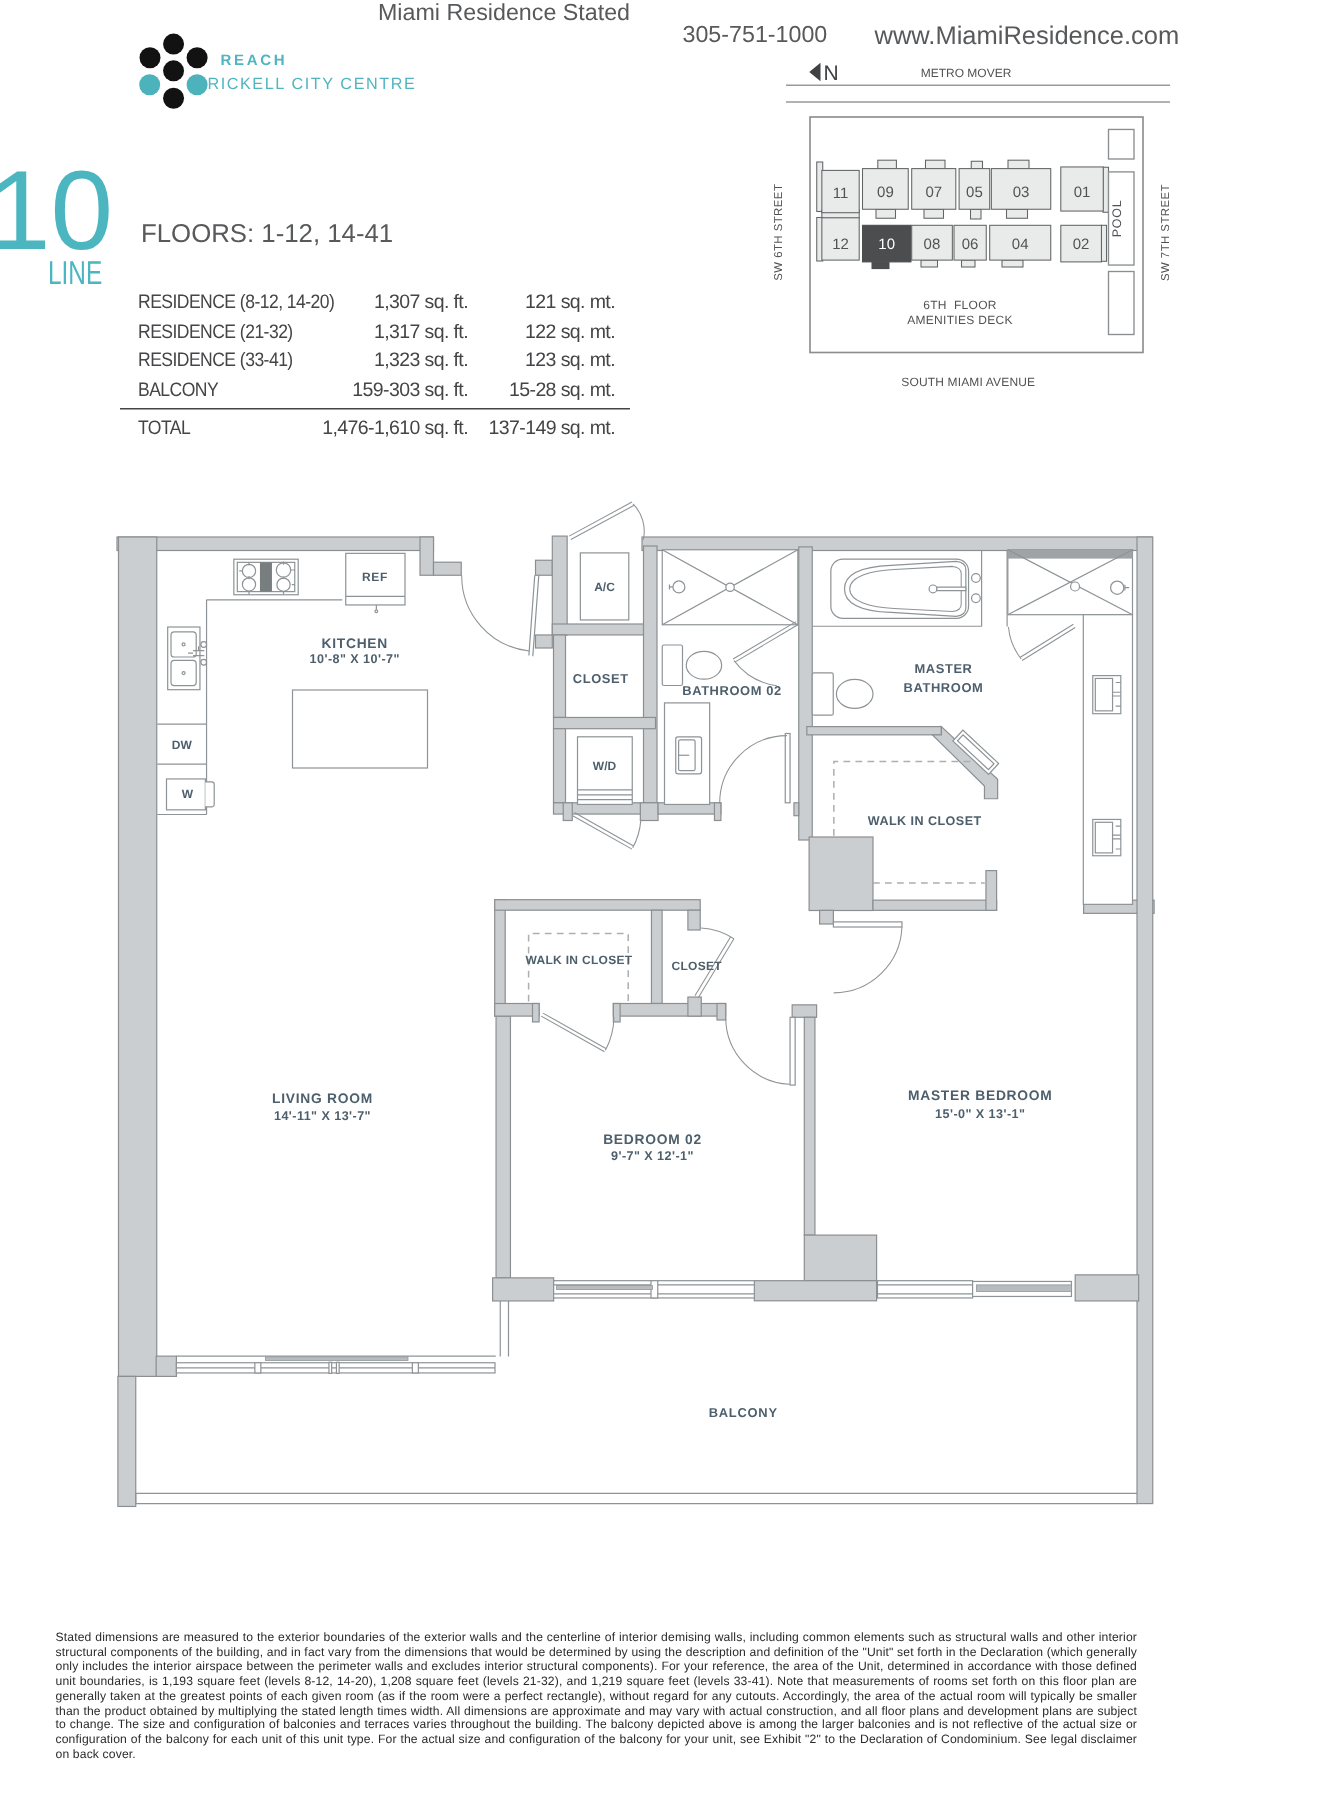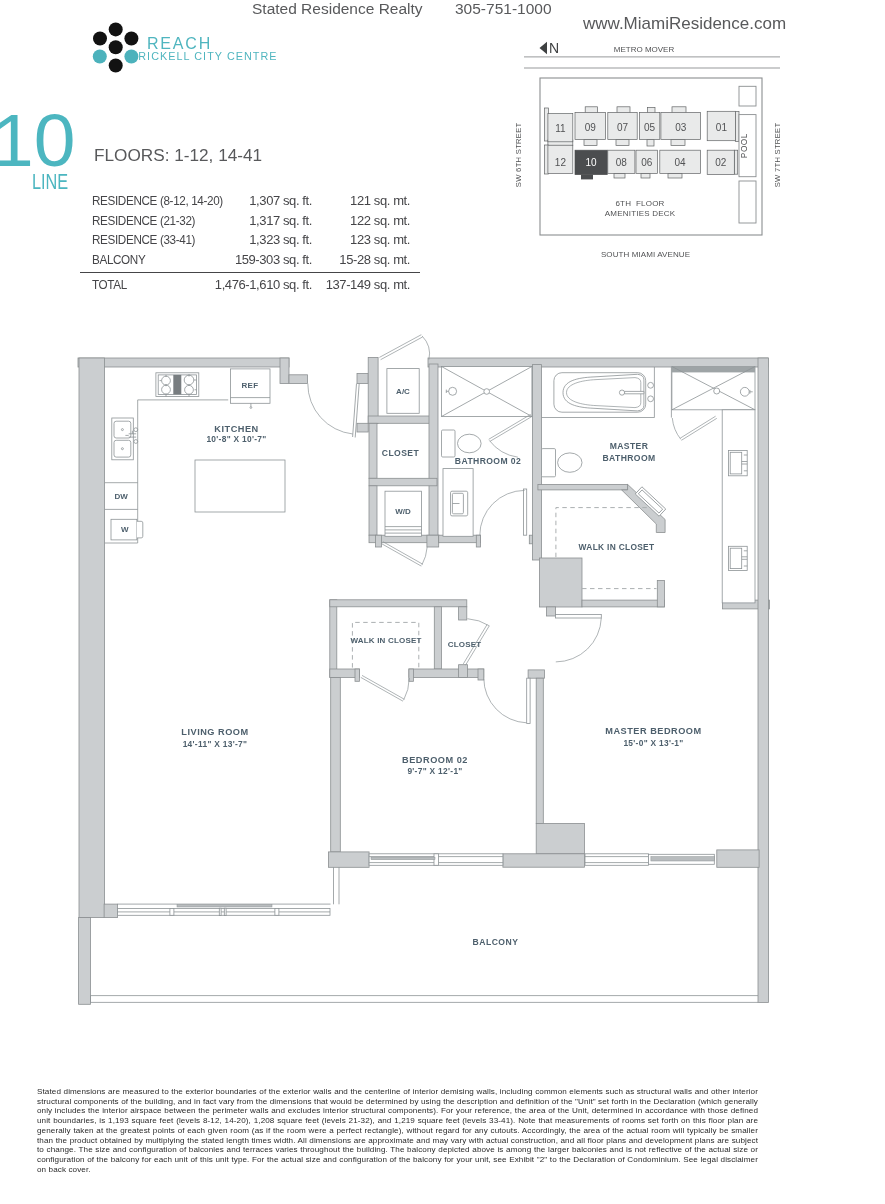--- a/index.html
+++ b/index.html
@@ -2,25 +2,25 @@
 <html><head><meta charset="utf-8">
 <style>
 html,body{margin:0;padding:0;background:#fff}
 .page{position:relative;width:885px;height:1204px;font-family:"Liberation Sans",sans-serif;overflow:hidden;background:#fff}
 .abs{position:absolute}
 .gray{color:#58595b}
 </style></head>
 <body>
 <div class="page">
 
-<div class="abs gray" style="left:252px;top:0px;font-size:15.5px;width:500px">Stated Residence Realty</div>
-<div class="abs gray" style="left:455px;top:0px;font-size:15.5px">305-751-1000</div>
+<div class="abs gray" style="left:252px;top:0px;font-size:15.5px;width:500px">Miami Residence Stated</div>
+<div class="abs gray" style="left:455px;top:15px;font-size:15.5px">305-751-1000</div>
 <div class="abs gray" style="left:583px;top:14px;font-size:17px">www.MiamiResidence.com</div>
 
-<div class="abs" style="left:147px;top:35px;font-size:16px;font-weight:normal;color:#4fb5bf;letter-spacing:1.8px">REACH</div>
+<div class="abs" style="left:147px;top:35px;font-size:10px;font-weight:bold;color:#4fb5bf;letter-spacing:1.8px">REACH</div>
 
 <div class="abs" style="left:130px;top:49.5px;font-size:10.8px;font-weight:normal;color:#4fb5bf;letter-spacing:1.05px">BRICKELL CITY CENTRE</div>
 
 <div class="abs" style="left:-8px;top:96.5px;font-size:75px;color:#4cb6c0;letter-spacing:0px">10</div>
 
 <div class="abs" style="left:32px;top:168.5px;font-size:22px;color:#4cb6c0;transform:scaleX(0.74);transform-origin:0 0">LINE</div>
 
 
 <div class="abs gray" style="left:94px;top:145px;font-size:17.2px">FLOORS: 1-12, 14-41</div>
 

